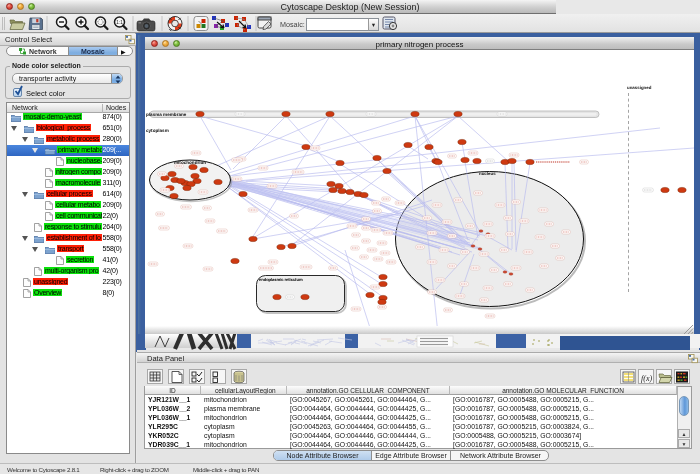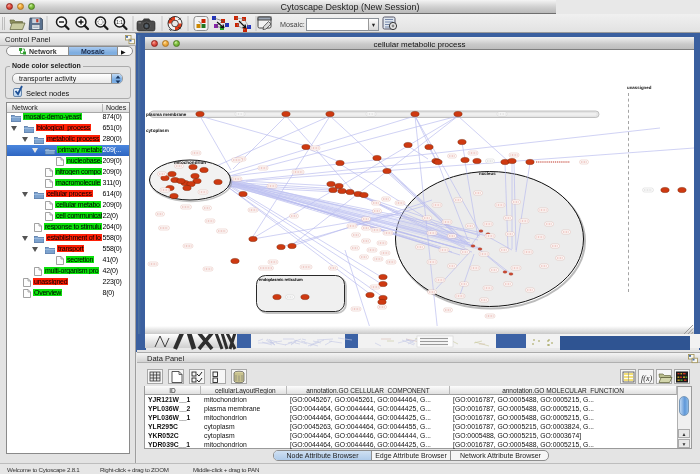--- a/index.html
+++ b/index.html
@@ -108,21 +108,21 @@
 <path d="M2,2.5 h8 M2,5 h8 M2,7.5 h8 M2,10 h5" stroke="#7788aa" stroke-width="1"></path>
 <circle cx="10" cy="9" r="3.6" fill="#e8e8e8" stroke="#222" stroke-width=".9"></circle>
 <circle cx="10" cy="9" r="1.4" fill="#888"></circle>
 </g>
   </svg>
 <div class="abs" style="left:280px;top:20px;font-size:7.2px;color:#444;">Mosaic:</div>
 <div class="abs" style="left:306px;top:18px;width:73px;height:13px;background:#fff;border:1px solid #8a9097;"></div>
 <div class="abs" style="left:368px;top:18px;width:11px;height:13px;background:linear-gradient(#fdfdfd,#d8d8d8);border:1px solid #8a9097;border-left:1px solid #999;font-size:5.5px;color:#222;text-align:center;line-height:12px;">▼</div>
 <div class="abs" style="left:0;top:33px;width:136px;height:430px;background:#e3e3e3;border-right:1px solid #9e9e9e;"></div>
 <div class="abs" style="left:0;top:34px;width:136px;height:12px;background:linear-gradient(#f2f2f2,#d6d6d6);border-bottom:1px solid #b0b0b0;">
-<div class="abs" style="left:5px;top:1px;font-size:7.5px;color:#222;">Control Panel</div>
+<div class="abs" style="left:5px;top:1px;font-size:7.5px;color:#222;">Control Select</div>
 <svg class="abs" style="left:125px;top:1px" width="10" height="10" viewBox="0 0 10 10">
       <rect x="0.5" y="0.5" width="5.5" height="4.5" fill="#f8f8f4" stroke="#a09050" stroke-width=".8"></rect>
       <rect x="1" y="1" width="2" height="1.8" fill="#4a6ea8"></rect>
       <rect x="4" y="4.2" width="5.5" height="4.5" fill="#f8f8f4" stroke="#a09050" stroke-width=".8"></rect>
       <rect x="4.5" y="4.7" width="2" height="1.8" fill="#4a6ea8"></rect>
     </svg>
 </div>
 <div class="abs" style="left:6px;top:45.5px;width:127px;height:10px;background:#fcfcfc;border:1px solid #8c8c8c;border-radius:5px;overflow:hidden;">
  <div class="abs" style="left:61px;top:0;width:50px;height:10px;background:linear-gradient(#a8c9ef,#7cacdf 60%,#8fb9e8);border-left:1px solid #8c8c8c;border-right:1px solid #8c8c8c;"></div>
  <svg class="abs" style="left:12px;top:1.5px" width="8" height="7" viewBox="0 0 8 7">
@@ -141,21 +141,21 @@
  <div class="abs" style="left:98px;top:-1px;width:13px;height:13px;background:linear-gradient(#cde2f8,#74a9e2 55%,#8cbbed);border-left:1px solid #888;"></div>
  <svg class="abs" style="left:101px;top:1px" width="8" height="9" viewBox="0 0 8 9">
       <path d="M4,0.5 L6.4,3.4 H1.6z" fill="#16335c"></path>
       <path d="M4,8.5 L6.4,5.6 H1.6z" fill="#16335c"></path>
     </svg>
 </div>
 <div class="abs" style="left:13px;top:88px;width:9px;height:9px;background:linear-gradient(#e8f1fb,#b9d4ef);border:1px solid #6787ad;border-radius:2px;"></div>
 <svg class="abs" style="left:14px;top:84px" width="10" height="12" viewBox="0 0 10 12">
     <path d="M1.5,7 L4,10 L8,2" stroke="#1c4f96" stroke-width="1.8" fill="none"></path>
   </svg>
-<div class="abs" style="left:26px;top:89px;font-size:7.5px;color:#111;">Select nodes</div>
+<div class="abs" style="left:26px;top:89px;font-size:7.5px;color:#111;">Select color</div>
 <div class="abs" style="left:6px;top:102px;width:124px;height:352px;background:#fff;border:1px solid #8a8a8a;"></div>
 <div class="abs" style="left:7px;top:103px;width:122px;height:9.5px;background:linear-gradient(#fafafa,#dcdcdc);border-bottom:1px solid #a8a8a8;">
 <div class="abs" style="left:5px;top:0.5px;font-size:7px;color:#222;">Network</div>
 <div class="abs" style="left:95px;top:0.5px;font-size:7px;color:#222;border-left:1px solid #b5b5b5;padding-left:3px;height:9px;">Nodes</div>
 </div>
 <svg class="abs" style="left:11px;top:113.5px" width="10" height="8" viewBox="0 0 10 8">
     <path d="M0,1.5 h3.5 l1,1 H10 V7.5 H0z" fill="#7da3cf" stroke="#44689c" stroke-width=".7"></path>
     <path d="M0,3.4 h10" stroke="#a8c4e4" stroke-width=".8"></path>
   </svg>
 <div class="abs" style="left:23px;top:113.0px;background:#0ae20a;font-size:7px;letter-spacing:-.25px;color:#000;padding:0 1px;white-space:nowrap;max-width:79px;overflow:hidden;">mosaic-demo-yeast</div>
@@ -274,21 +274,21 @@
     <path d="M5,0.5 v2.5 h2.5" fill="none" stroke="#8a8a8a" stroke-width=".7"></path>
   </svg>
 <div class="abs" style="left:33px;top:289.0px;background:#0ae20a;font-size:7px;letter-spacing:-.25px;color:#000;padding:0 1px;white-space:nowrap;max-width:69px;overflow:hidden;">Overview</div>
 <div class="abs" style="left:102.5px;top:289.0px;font-size:7px;letter-spacing:-.2px;color:#000;">8(0)</div>
 <div class="abs" style="left:136px;top:33px;width:564px;height:319px;background:#3a5f9f;"></div>
 <div class="abs" style="left:137.5px;top:34.5px;width:561px;height:316px;background:linear-gradient(90deg,#51759f,#3a5f9f 3px);"></div>
 <div class="abs" style="left:145px;top:37px;width:549px;height:13px;background:linear-gradient(#f0f0f0,#c9c9c9 60%,#bdbdbd);border-bottom:1px solid #7e7e7e;">
  <div class="tl red" style="left:6px;top:3px;"></div>
  <div class="tl org" style="left:17px;top:3px;"></div>
  <div class="tl grn" style="left:28px;top:3px;"></div>
- <div class="abs" style="left:0;top:2.5px;width:549px;text-align:center;font-size:8px;color:#111;">cellular metabolic process</div>
+ <div class="abs" style="left:0;top:2.5px;width:549px;text-align:center;font-size:8px;color:#111;">primary nitrogen process</div>
 </div>
 <div class="abs" style="left:145px;top:50px;width:549px;height:284px;background:#fff;"></div>
 <svg class="abs" style="left:145px;top:50px" width="549" height="284" viewBox="145 50 549 284" text-rendering="geometricPrecision">
     <rect x="150" y="111" width="449" height="6.5" rx="3.2" fill="#e6e6e6" stroke="#aaaaaa" stroke-width=".7"></rect>
     <rect x="152" y="112.5" width="445" height="3.5" rx="1.7" fill="#f0f0f0" stroke="#d8d8d8" stroke-width=".4"></rect>
     <ellipse cx="491" cy="241" rx="94" ry="67.5" fill="none" stroke="#777" stroke-width="2" opacity=".5"></ellipse>
     <ellipse cx="489.5" cy="239" rx="94" ry="67.5" fill="#ececec" stroke="#111" stroke-width="1"></ellipse>
     <line x1="200" y1="116" x2="231" y2="170" stroke="#b6baee" stroke-width="0.65"></line>
     <line x1="200" y1="116" x2="306" y2="146" stroke="#b6baee" stroke-width="0.65"></line>
     <line x1="286" y1="116" x2="233" y2="169" stroke="#b6baee" stroke-width="0.65"></line>

